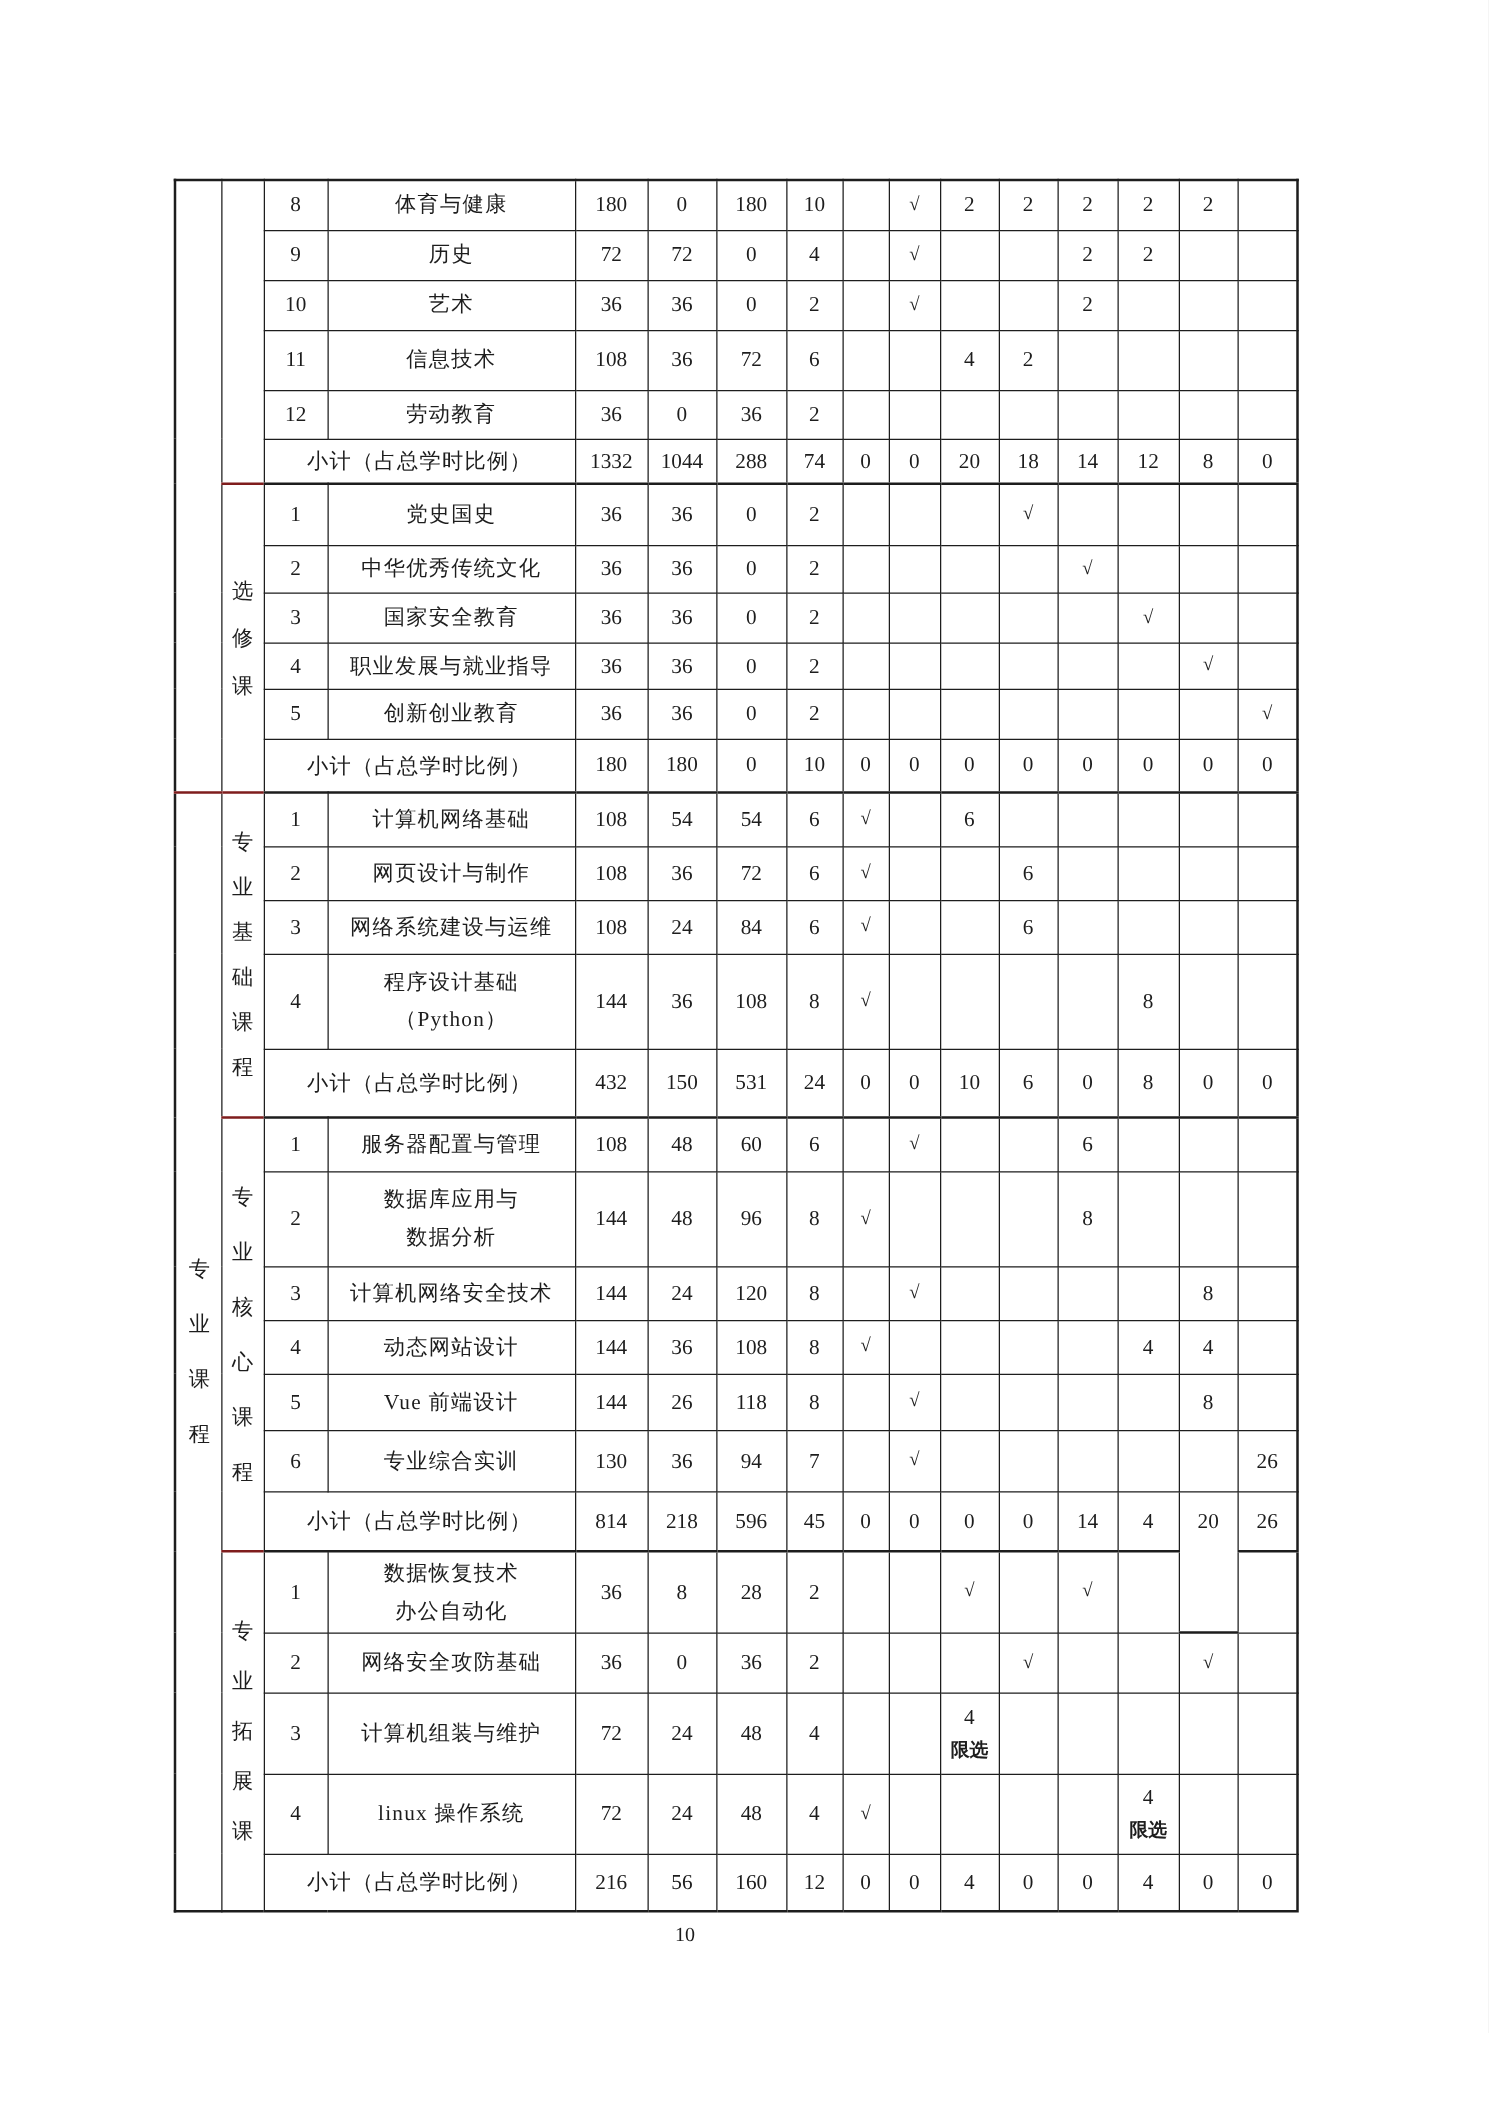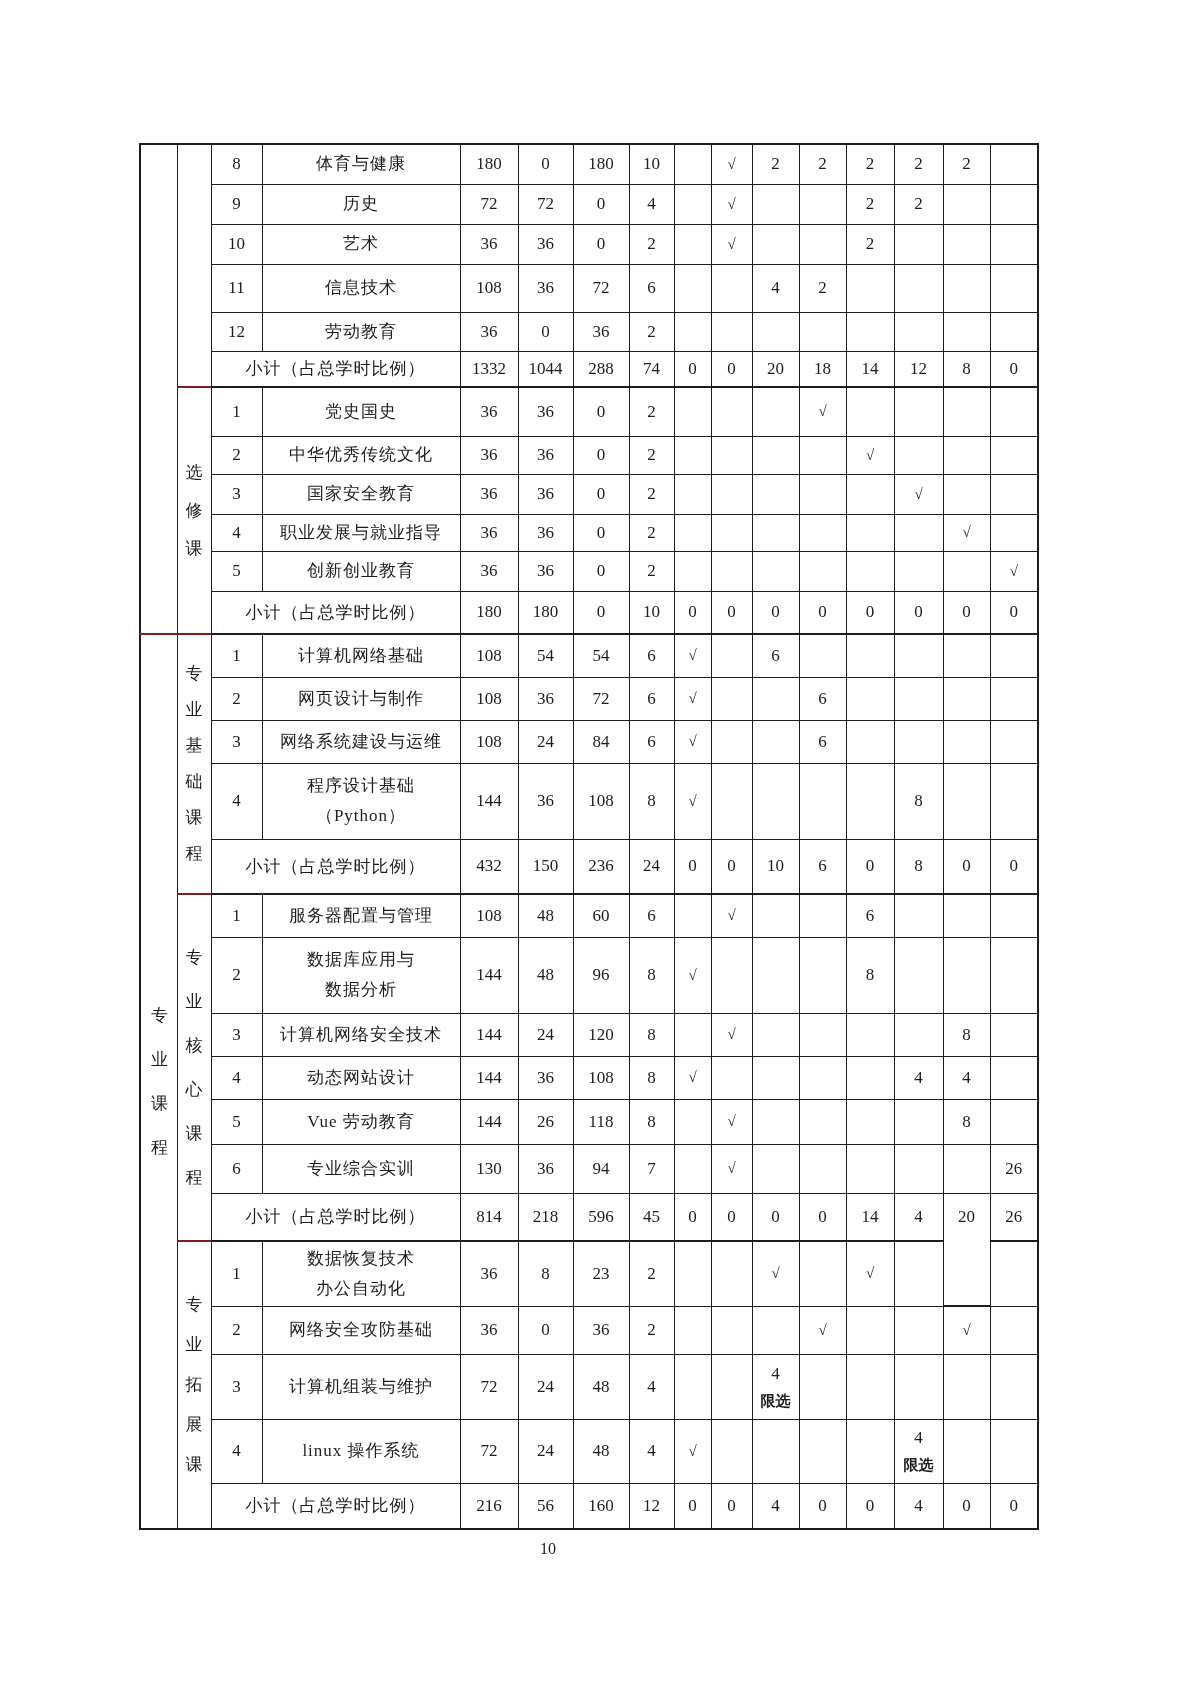--- a/index.html
+++ b/index.html
@@ -309,21 +309,21 @@
 <td></td>
 <td></td>
 <td>8</td>
 <td></td>
 <td></td>
 </tr>
 <tr style="height:55px" class="secend">
 <td colspan="2" class="sub">小计（占总学时比例）</td>
 <td>432</td>
 <td>150</td>
-<td>236</td>
+<td>531</td>
 <td>24</td>
 <td>0</td>
 <td>0</td>
 <td>10</td>
 <td>6</td>
 <td>0</td>
 <td>8</td>
 <td>0</td>
 <td>0</td>
 </tr>
@@ -389,21 +389,21 @@
 <td class="mark"></td>
 <td></td>
 <td></td>
 <td></td>
 <td>4</td>
 <td>4</td>
 <td></td>
 </tr>
 <tr style="height:45px">
 <td>5</td>
-<td class="nm">Vue 劳动教育</td>
+<td class="nm">Vue 前端设计</td>
 <td>144</td>
 <td>26</td>
 <td>118</td>
 <td>8</td>
 <td class="mark"></td>
 <td class="mark">√</td>
 <td></td>
 <td></td>
 <td></td>
 <td></td>
@@ -442,21 +442,21 @@
 <td>26</td>
 </tr>
 
 <tr style="height:65px">
 <td rowspan="5" class="vert vB5 tb">专业拓展课</td>
 <td>1</td>
 <td class="nm">数据恢复技术
 办公自动化</td>
 <td>36</td>
 <td>8</td>
-<td>23</td>
+<td>28</td>
 <td>2</td>
 <td class="mark"></td>
 <td class="mark"></td>
 <td class="mark">√</td>
 <td class="mark"></td>
 <td class="mark">√</td>
 <td class="mark"></td>
 <td class="mark"></td>
 </tr>
 <tr style="height:48px">

